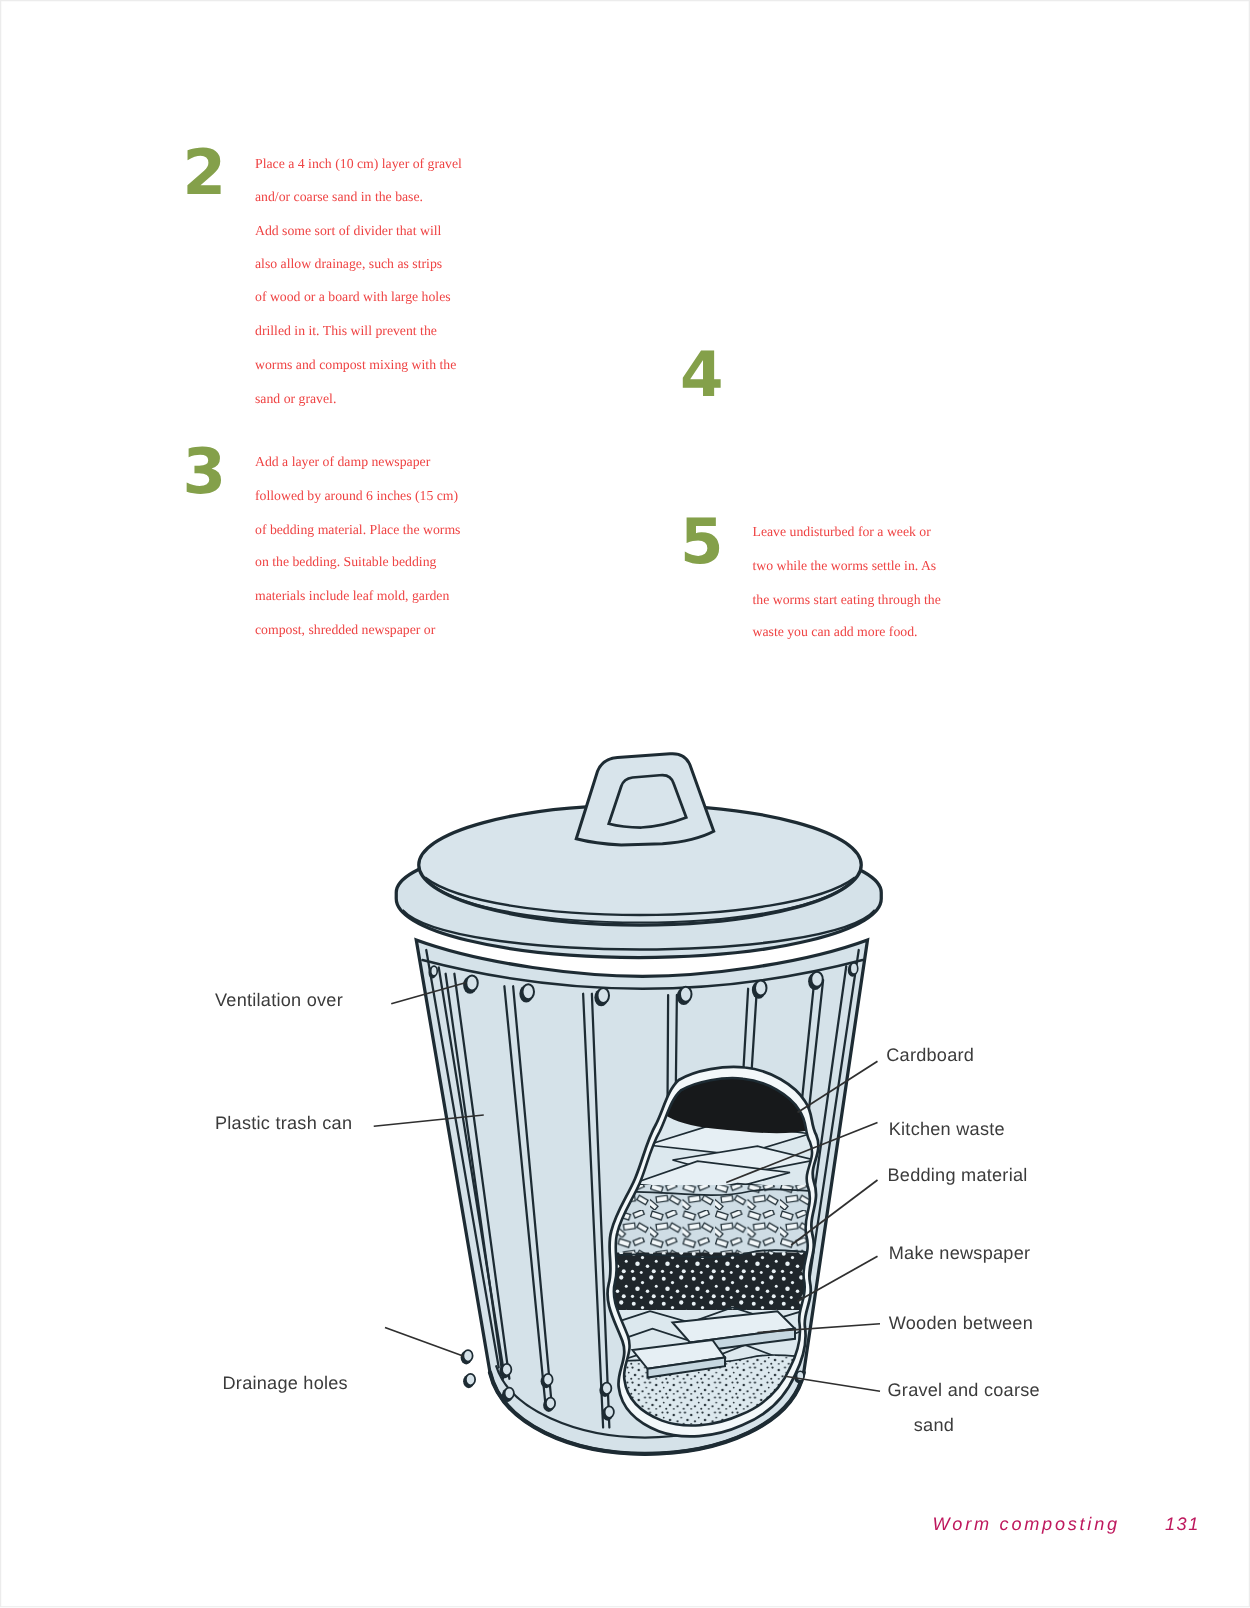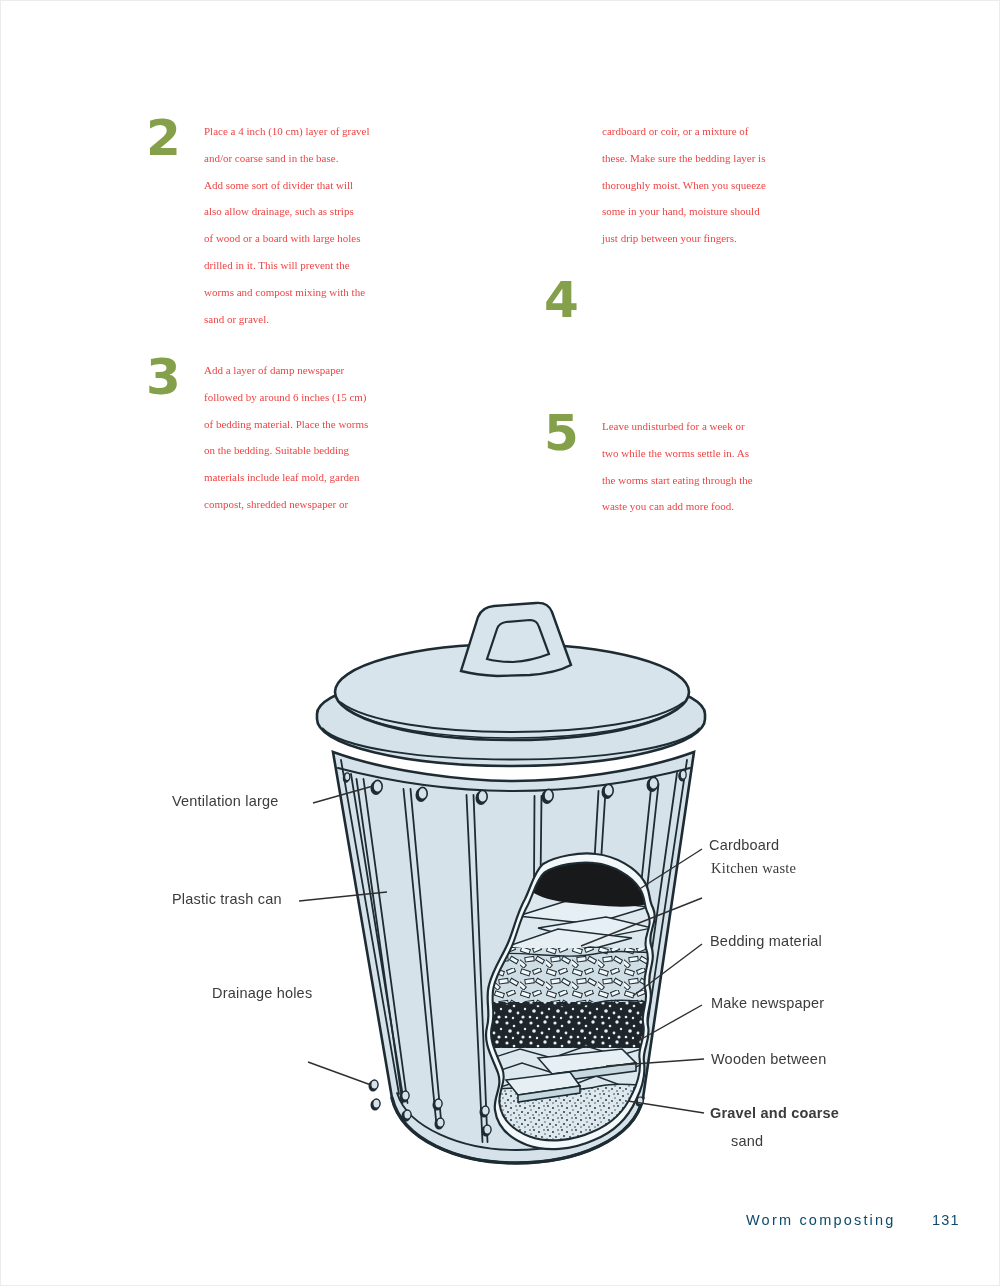--- a/index.html
+++ b/index.html
@@ -17,21 +17,21 @@
   .step-text {
     font-family:Liberation Serif, serif; font-size:11px; line-height:26.8px;
     color:#ef4444; white-space:pre-line; width:350px;
   }
   .diagram-svg { position:absolute; left:0; top:0; }
   .dlabel {
     position:absolute; font-size:14.5px; line-height:18px; color:#3b3b3b;
     white-space:nowrap; letter-spacing:0.2px;
   }
   .footer-section, .footer-page {
-    position:absolute; top:1212px; font-size:14.5px; color:#0c4a6e;
+    position:absolute; top:1212px; font-size:14.5px; color:#be185d;font-style:italic;
   }
   .footer-section { left:746px; letter-spacing:2.2px; }
   .footer-page { left:932px; letter-spacing:1.2px; }
 </style>
 </head>
 <body>
 
 <div class="page">
 
   <div class="step" style="left:146px; top:118px;">
@@ -49,27 +49,20 @@
   <div class="step" style="left:146px; top:357px;">
     <div class="step-num">3</div>
     <div class="step-text">Add a layer of damp newspaper
 followed by around 6 inches (15 cm)
 of bedding material. Place the worms
 on the bedding. Suitable bedding
 materials include leaf mold, garden
 compost, shredded newspaper or</div>
   </div>
 
-  <div class="step" style="left:602px; top:118px;">
-    <div class="step-text">cardboard or coir, or a mixture of
-these. Make sure the bedding layer is
-thoroughly moist. When you squeeze
-some in your hand, moisture should
-just drip between your fingers.</div>
-  </div>
 
   <div class="step" style="left:544px; top:280px;">
     <div class="step-num">4</div>
   </div>
 
   <div class="step" style="left:544px; top:413px;">
     <div class="step-num">5</div>
     <div class="step-text">Leave undisturbed for a week or
 two while the worms settle in. As
 the worms start eating through the
@@ -302,28 +295,28 @@
       <path d="M308,1062 L371,1085"></path>
       <path d="M702,849 L638,890"></path>
       <path d="M702,898 L581,946"></path>
       <path d="M702,944 L633,996"></path>
       <path d="M702,1005 L638,1041"></path>
       <path d="M704,1059 L606,1066"></path>
       <path d="M704,1113 L628,1101"></path>
     </g>
   </svg>
 
-  <div class="dlabel" style="left:172px; top:792px;">Ventilation large</div>
+  <div class="dlabel" style="left:172px; top:792px;">Ventilation over</div>
   <div class="dlabel" style="left:172px; top:890px;text-align:right;">Plastic trash can</div>
-  <div class="dlabel" style="left:178px; top:984px;margin-left:34px;">Drainage holes</div>
+  <div class="dlabel" style="left:178px; top:1098px;">Drainage holes</div>
 
   <div class="dlabel" style="left:709px; top:836px;">Cardboard</div>
-  <div class="dlabel" style="left:711px; top:859px;font-family:Liberation Serif, serif;">Kitchen waste</div>
+  <div class="dlabel" style="left:711px; top:895px;">Kitchen waste</div>
   <div class="dlabel" style="left:710px; top:932px;">Bedding material</div>
   <div class="dlabel" style="left:711px; top:994px;">Make newspaper</div>
   <div class="dlabel" style="left:711px; top:1050px;">Wooden between</div>
-  <div class="dlabel" style="left:710px; top:1104px;font-weight:bold;">Gravel and coarse</div>
+  <div class="dlabel" style="left:710px; top:1104px;">Gravel and coarse</div>
   <div class="dlabel" style="left:731px; top:1132px;">sand</div>
 
   <span class="footer-section">Worm composting</span>
   <span class="footer-page">131</span>
 
 </div>
 
 </body></html>

